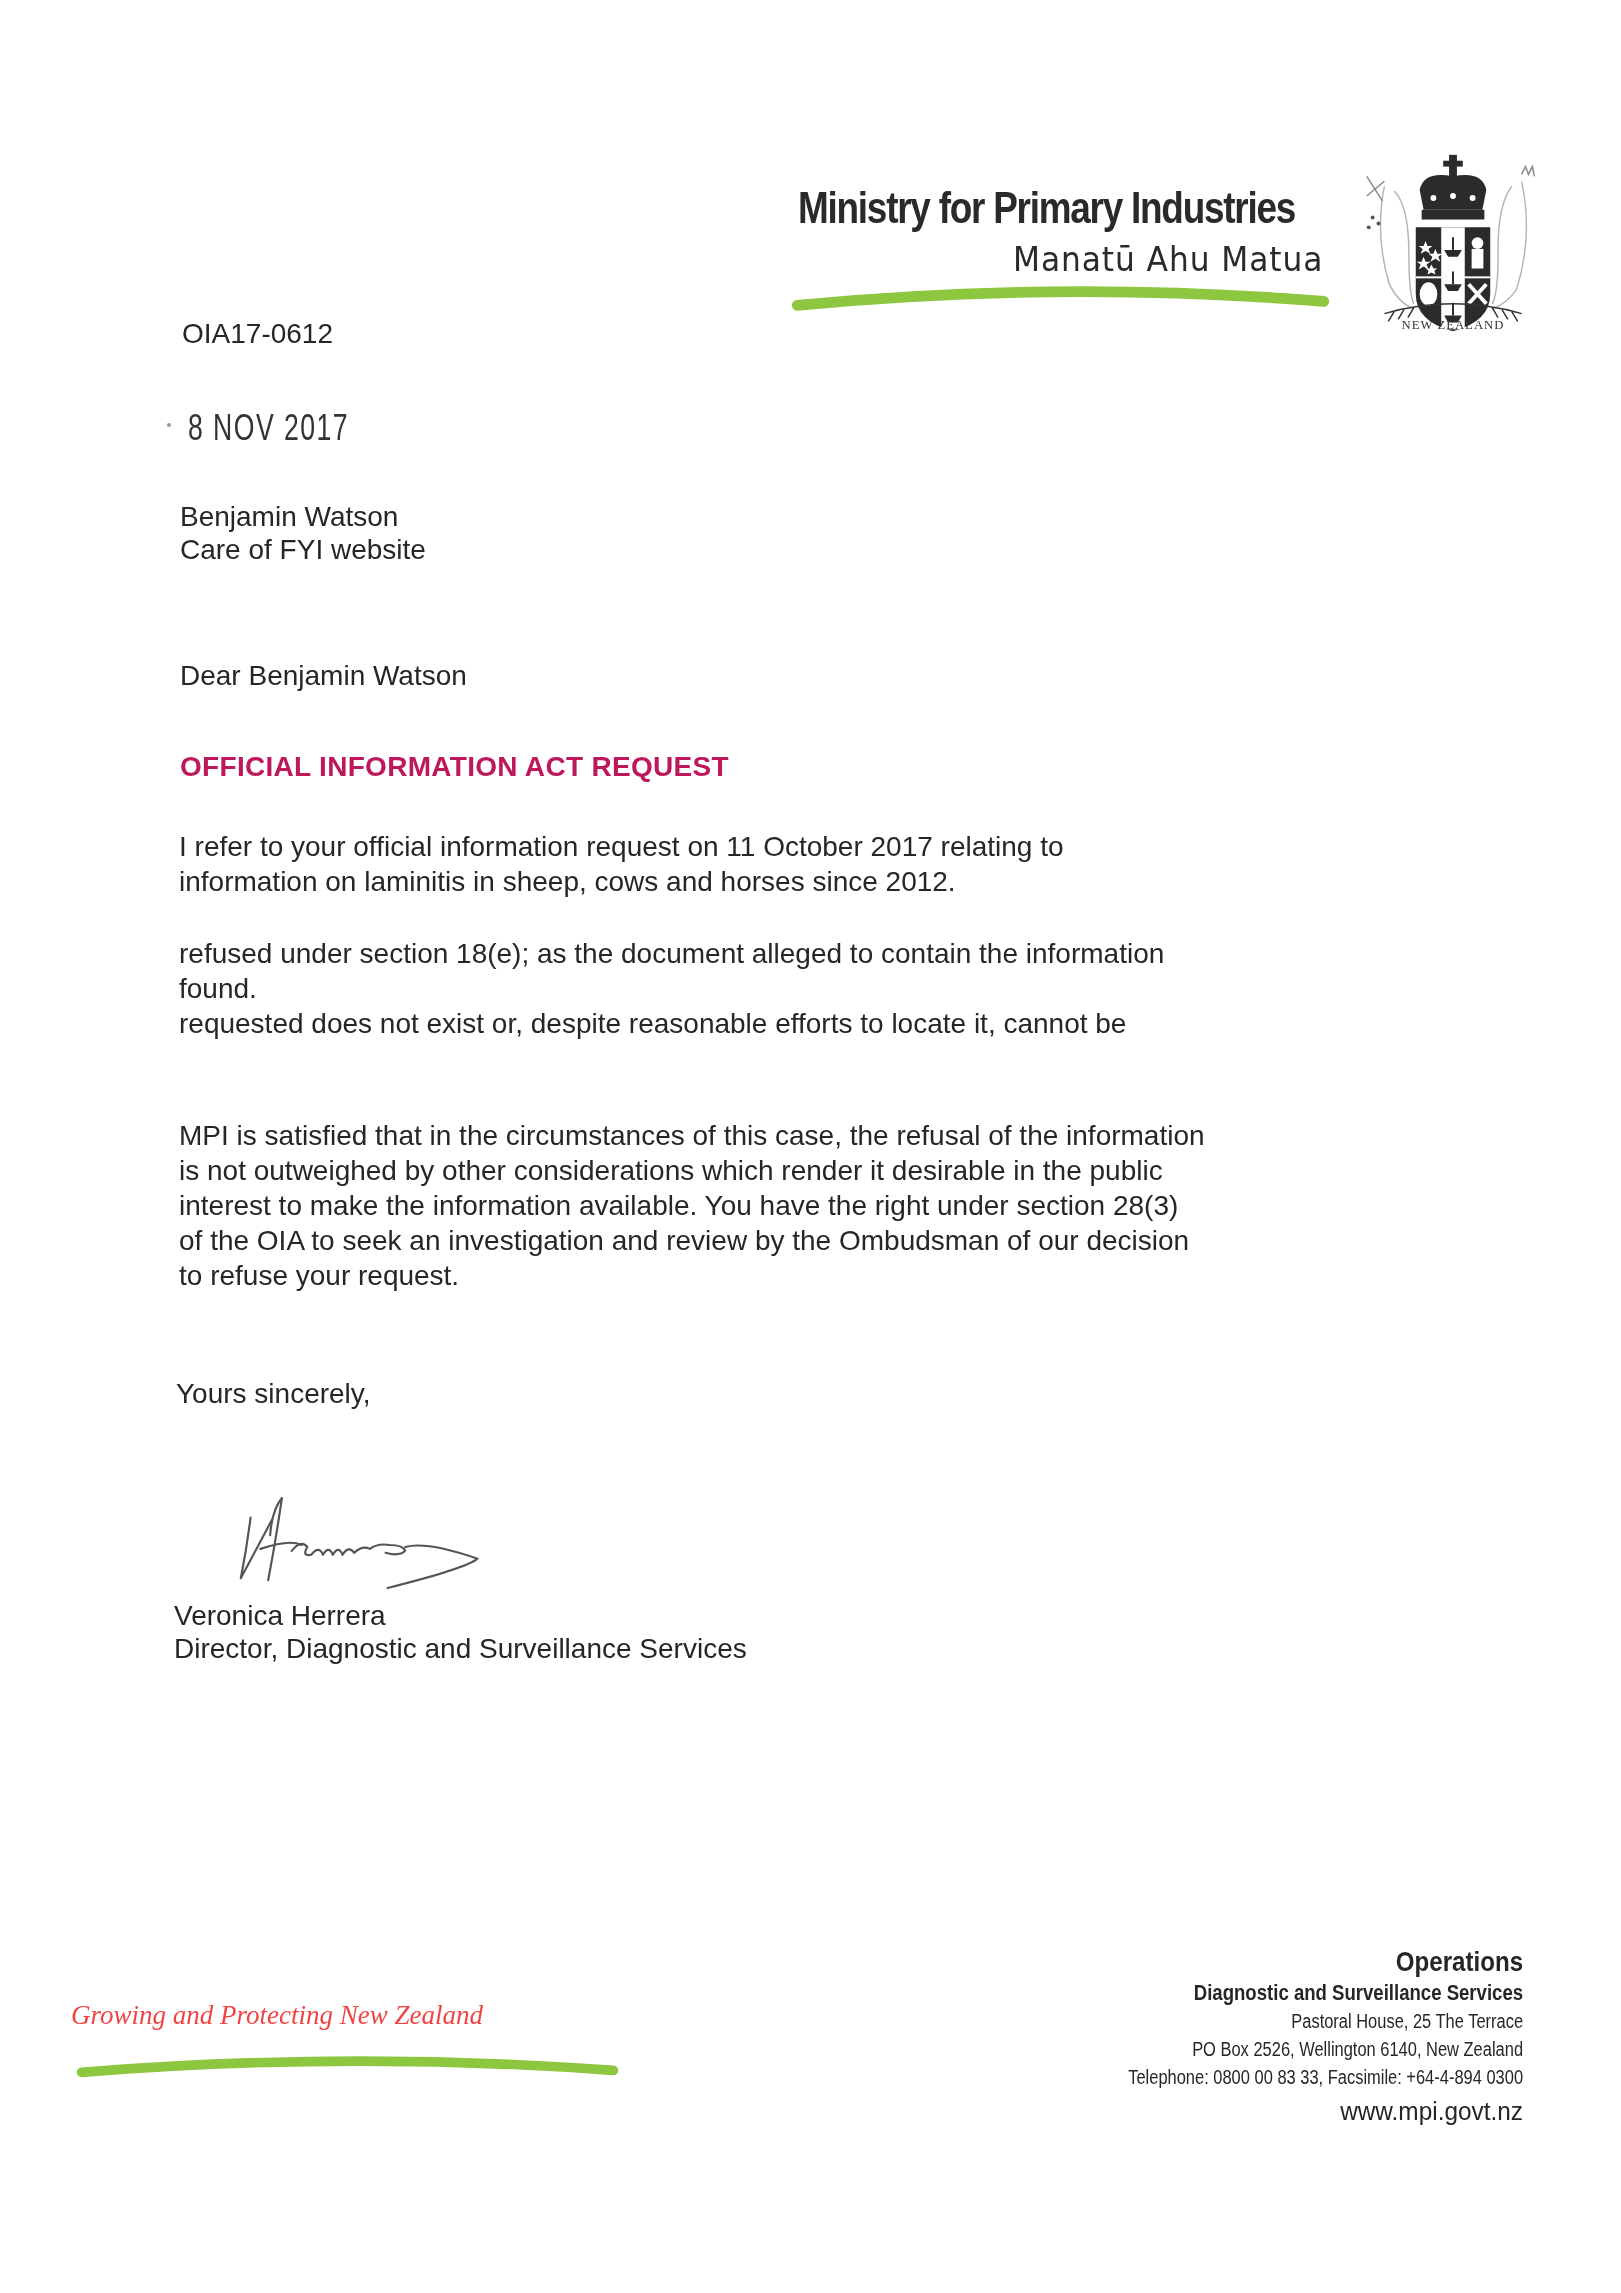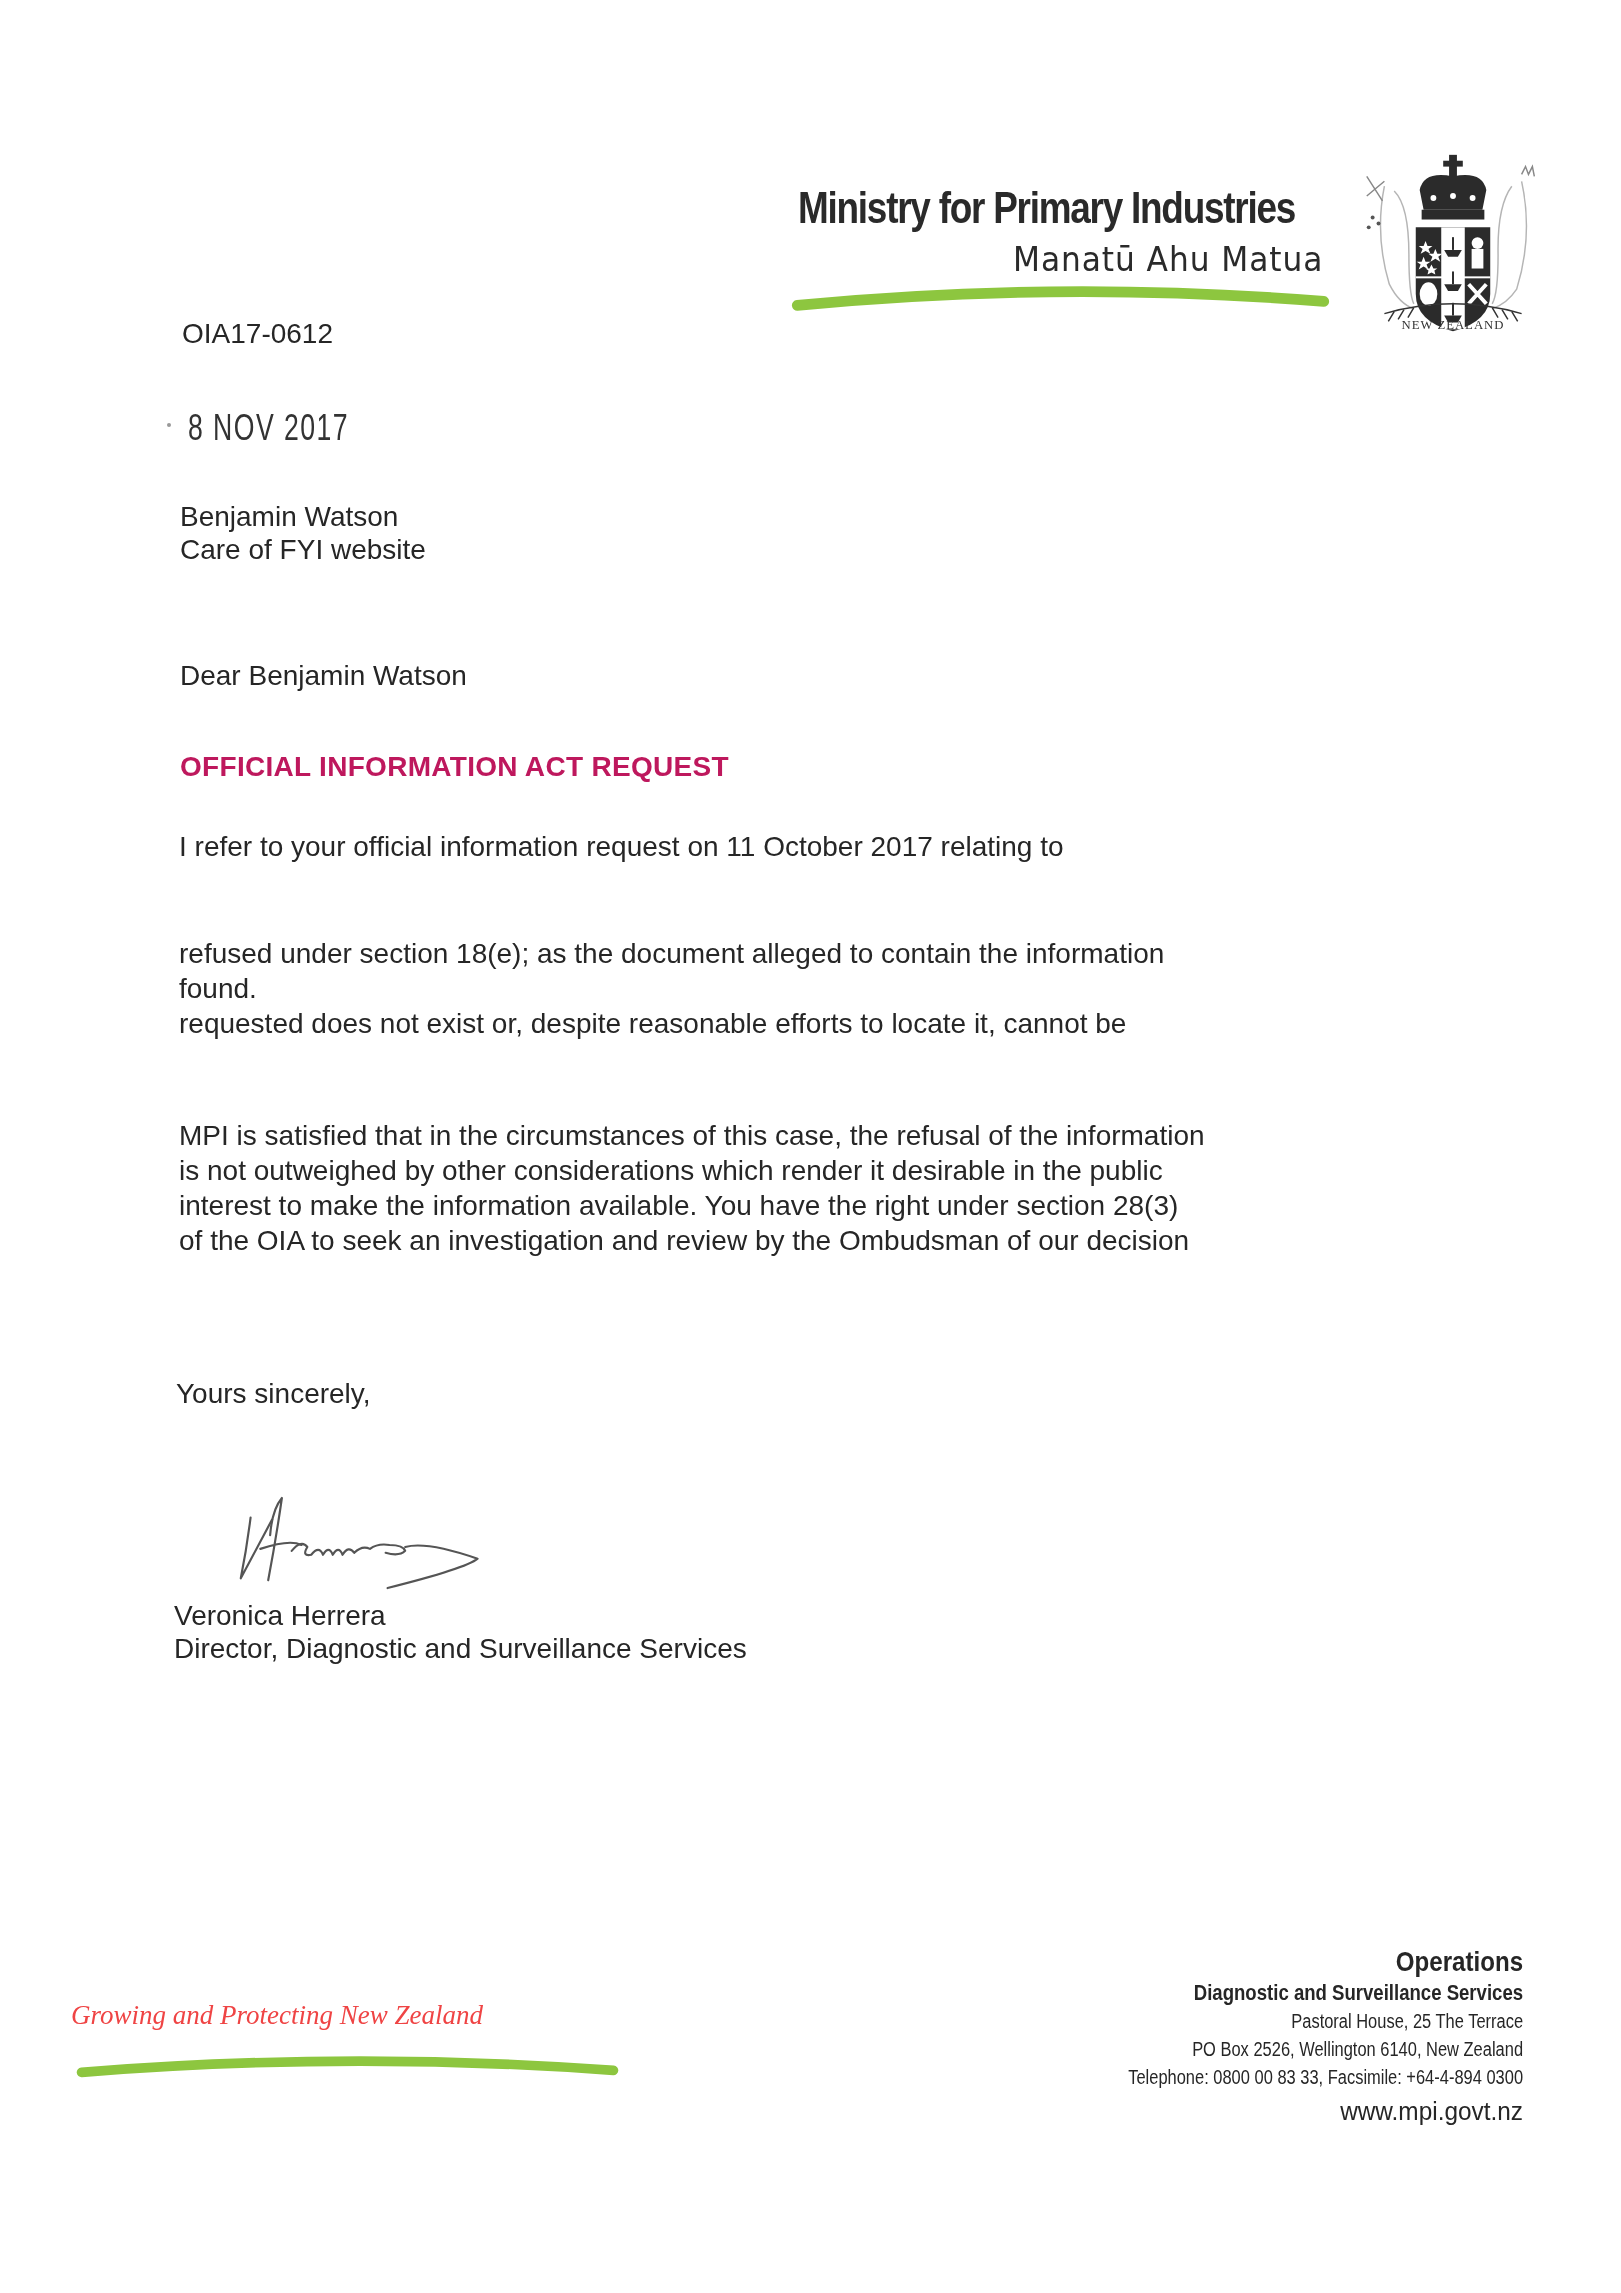--- a/index.html
+++ b/index.html
@@ -120,33 +120,35 @@
 <div class="abs date-stamp">8 NOV 2017</div>
 
 <div class="abs t" style="left:180px; top:499px;">Benjamin Watson</div>
 <div class="abs t" style="left:180px; top:532px;">Care of FYI website</div>
 
 <div class="abs t" style="left:180px; top:658px;">Dear Benjamin Watson</div>
 <div class="abs t heading" style="left:180px; top:749px;">OFFICIAL INFORMATION ACT REQUEST</div>
 
 <div class="para t" style="top:829px;">
   <span class="line">I refer to your official information request on 11 October 2017 relating to</span>
+  <span class="line">information on laminitis in sheep, cows and horses since 2012.</span>
 </div>
 
 <div class="para t" style="top:936px;">
   <span class="line">refused under section 18(e); as the document alleged to contain the information</span>
   <span class="line">found.</span>
   <span class="line">requested does not exist or, despite reasonable efforts to locate it, cannot be</span>
 </div>
 
 <div class="para t" style="top:1118px;">
   <span class="line">MPI is satisfied that in the circumstances of this case, the refusal of the information</span>
   <span class="line">is not outweighed by other considerations which render it desirable in the public</span>
   <span class="line">interest to make the information available. You have the right under section 28(3)</span>
   <span class="line">of the OIA to seek an investigation and review by the Ombudsman of our decision</span>
+  <span class="line">to refuse your request.</span>
 </div>
 
 <div class="abs t" style="left:176px; top:1376px;">Yours sincerely,</div>
 
 <svg class="abs signature" viewBox="0 0 280 110">
   <g fill="none" stroke="#555" stroke-width="2.2" stroke-linecap="round" stroke-linejoin="round">
     <path d="M20,28 Q16,60 10,90 M10,90 Q26,60 42,30"></path>
     <path d="M40,46 Q42,20 52,8 M52,8 Q46,50 38,92 M30,60 Q60,50 72,56"></path>
     <path d="M62,62 Q72,50 78,58 Q72,68 82,66 Q90,56 94,66 Q100,56 104,66 Q110,56 114,66 Q120,56 126,64 Q134,56 142,60 Q150,54 162,56 Q176,56 178,62 Q172,68 158,64"></path>
     <path d="M178,58 Q200,52 252,70 Q240,80 160,100"></path>

